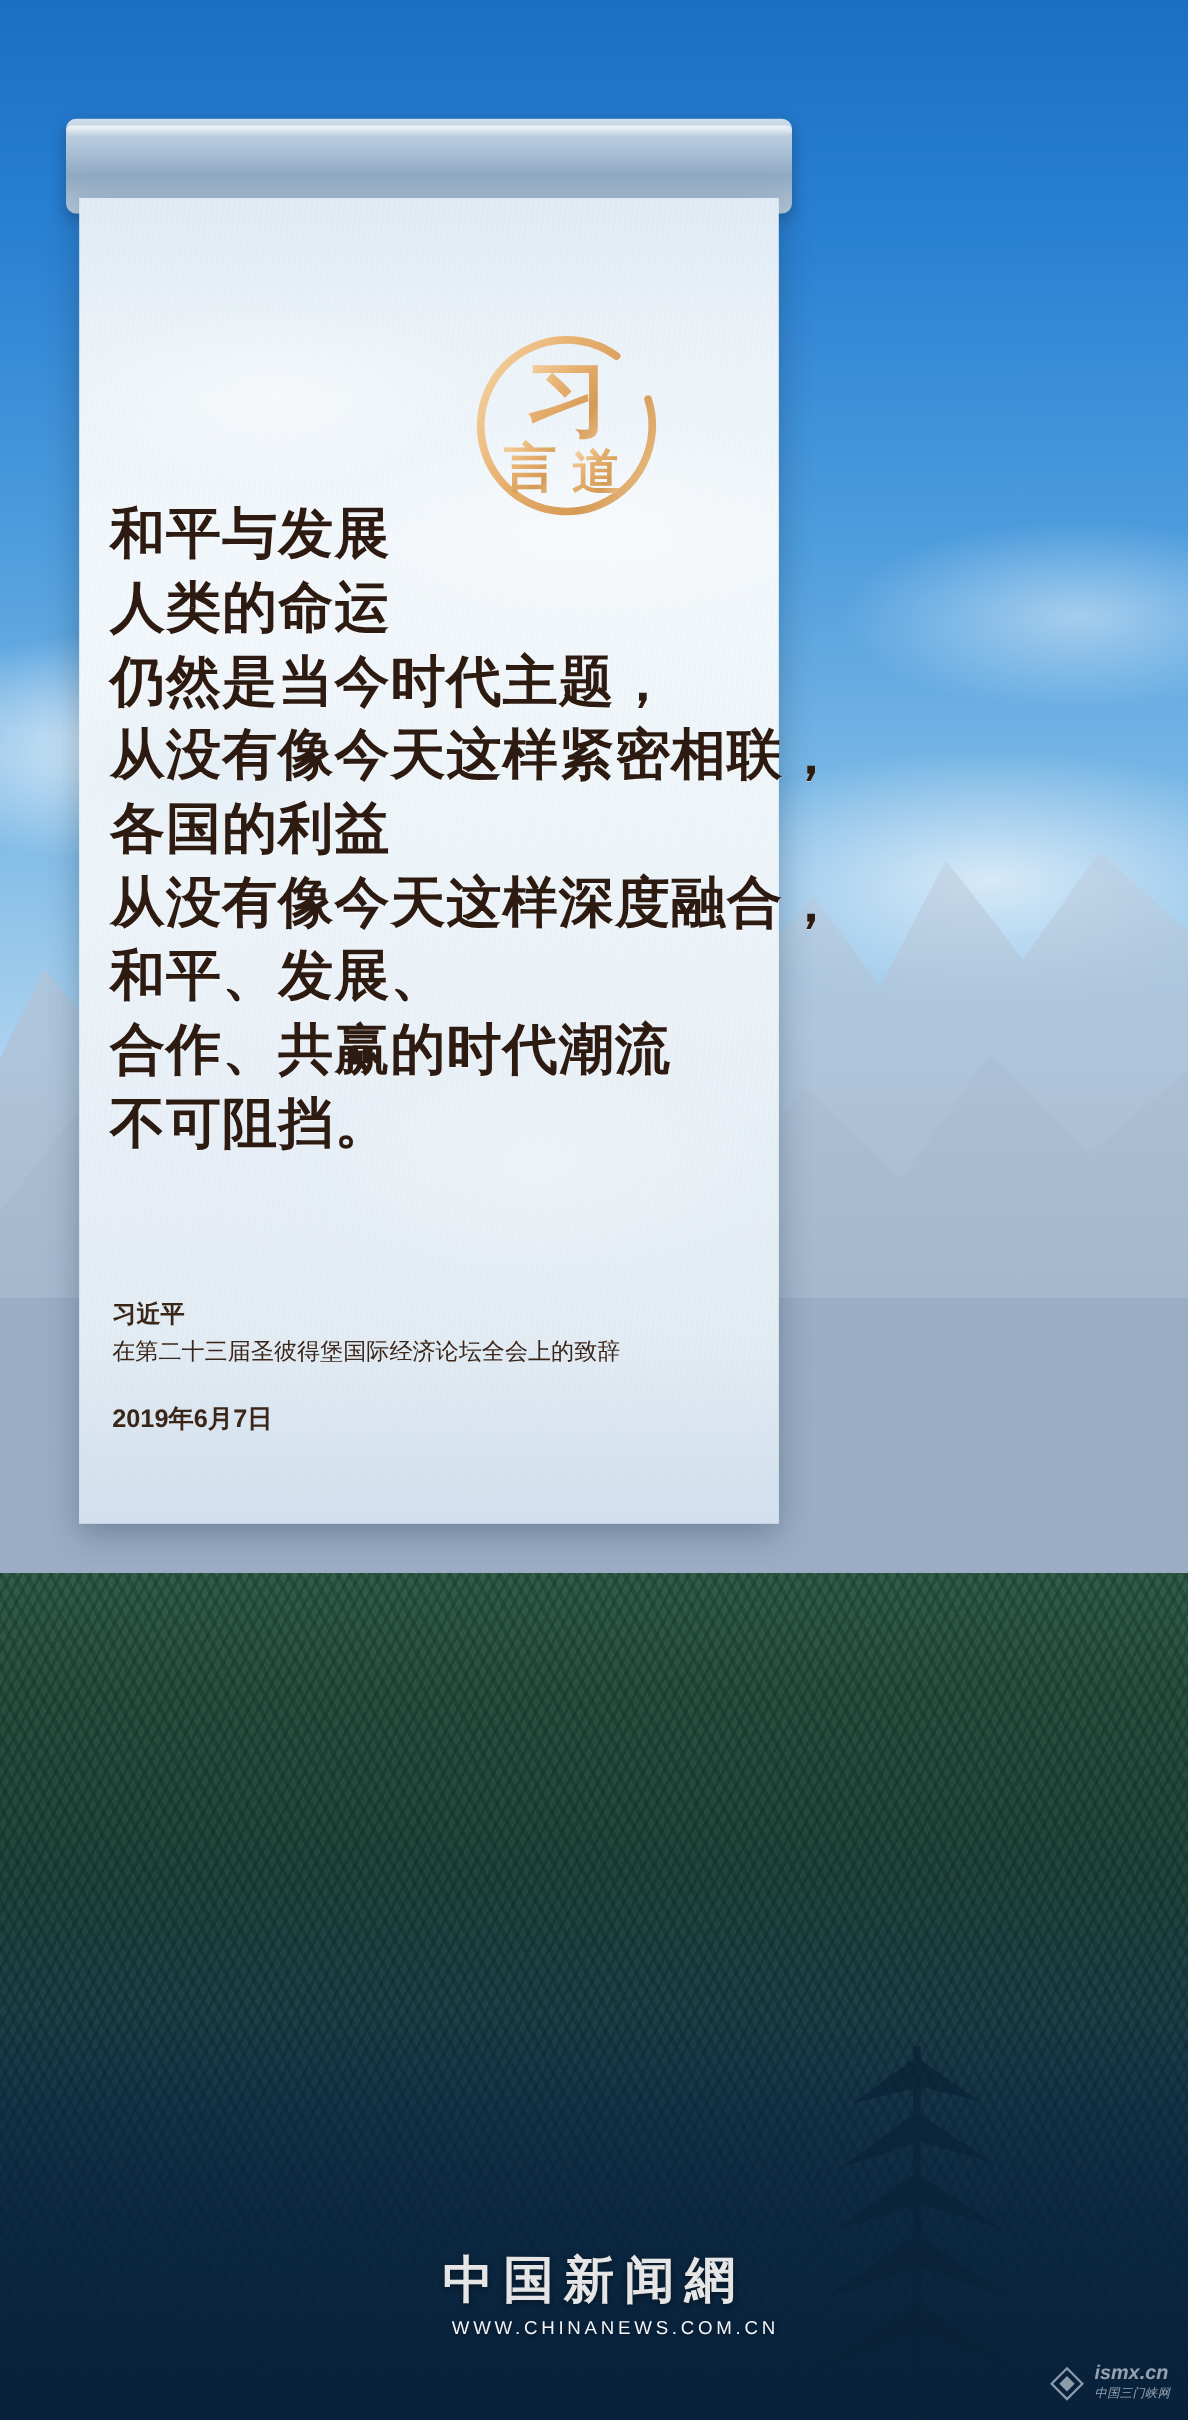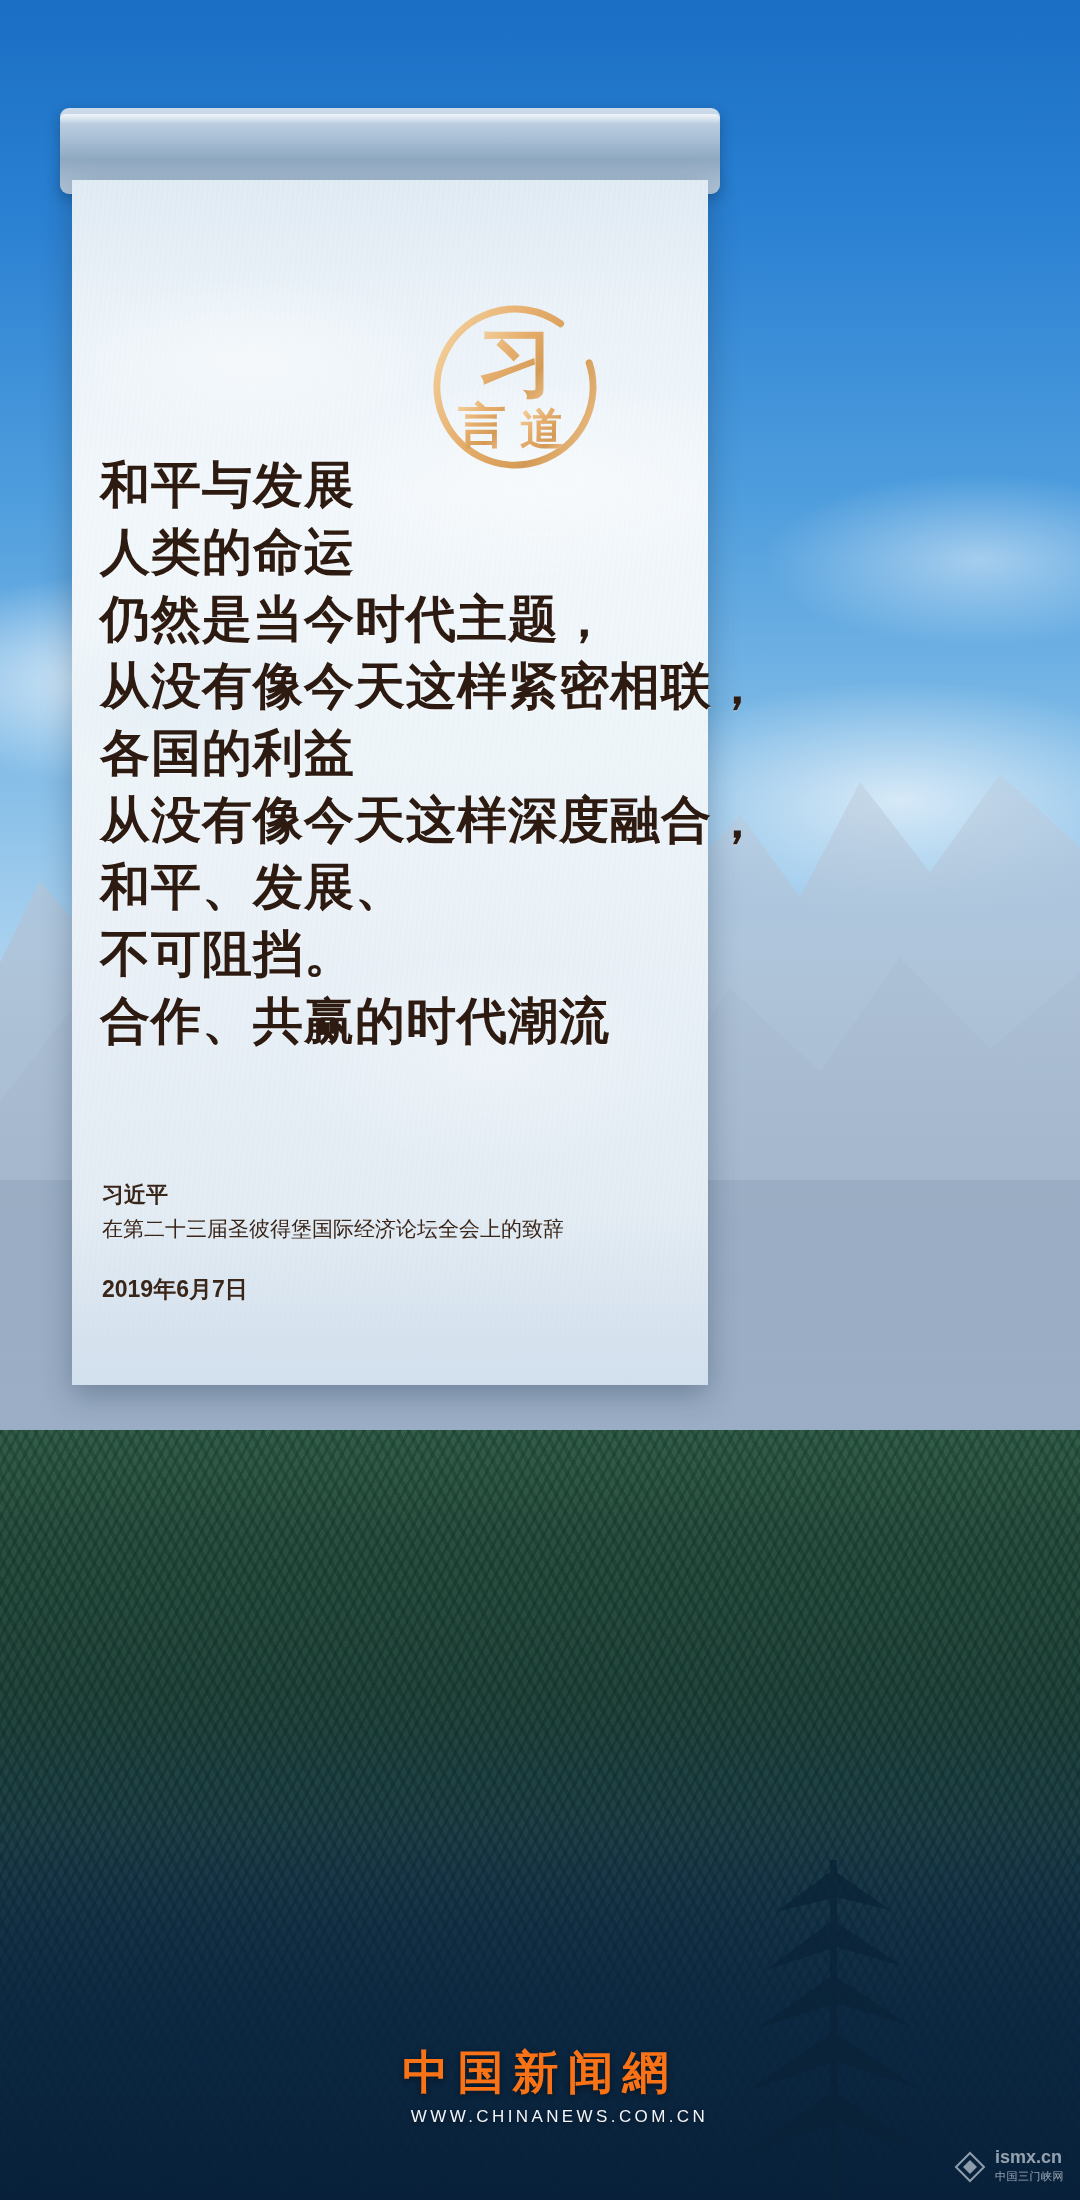--- a/index.html
+++ b/index.html
@@ -100,34 +100,34 @@
 
   
   .attrib{position:absolute;left:102px;top:1178px;width:640px;color:#3a2519;}
   .attrib .name{font-size:22px;font-weight:700;line-height:34px;}
   .attrib .occasion{font-size:21px;font-weight:400;line-height:34px;white-space:nowrap;}
   .attrib .date{font-size:23px;font-weight:700;line-height:34px;margin-top:26px;}
 
   
   .brand{position:absolute;left:0;right:0;top:2046px;text-align:center;}
   .brand .cn{
-    color:#f97316;font-family:"Liberation Serif","DejaVu Serif",serif;
+    color:#e5e5e5;font-family:"Liberation Serif","DejaVu Serif",serif;
     font-size:46px;font-weight:700;letter-spacing:9px;line-height:54px;
     text-shadow:0 2px 6px rgba(0,0,0,.45);
   }
   .brand .url{
     color:#f2f6fa;font-size:17px;letter-spacing:3.4px;margin-top:7px;
     text-shadow:0 1px 4px rgba(0,0,0,.45);
     margin-left:39px;
   }
 
   
   .wm{position:absolute;right:16px;bottom:14px;display:flex;align-items:center;gap:8px;opacity:.62;}
   .wm-mark{width:34px;height:34px;flex:0 0 34px;}
-  .wm-txt{color:#e9eff5;font-size:18px;line-height:19px;font-weight:700;}
+  .wm-txt{color:#e9eff5;font-size:18px;line-height:19px;font-weight:700;font-style:italic;}
   .wm-txt .sub{font-size:11px;font-weight:400;letter-spacing:.5px;display:block;}
 </style>
 </head>
 <body>
 
 <div id="poster">
 
   <div class="bg">
     <div class="bg-sky"></div>
     <div class="bg-sky-clouds"></div>
@@ -177,22 +177,22 @@
   </svg>
 
   <div class="headline">
     <div class="ln">和平与发展</div>
     <div class="ln">人类的命运</div>
     <div class="ln">仍然是当今时代主题，</div>
     <div class="ln">从没有像今天这样紧密相联，</div>
     <div class="ln">各国的利益</div>
     <div class="ln">从没有像今天这样深度融合，</div>
     <div class="ln">和平、发展、</div>
+    <div class="ln">合作、共赢的时代潮流</div>
     <div class="ln">不可阻挡。</div>
-    <div class="ln">合作、共赢的时代潮流</div>
   </div>
 
   <div class="attrib">
     <div class="name">习近平</div>
     <div class="occasion">在第二十三届圣彼得堡国际经济论坛全会上的致辞</div>
     <div class="date">2019年6月7日</div>
   </div>
 
   <div class="brand">
     <div class="cn">中国新闻網</div>

